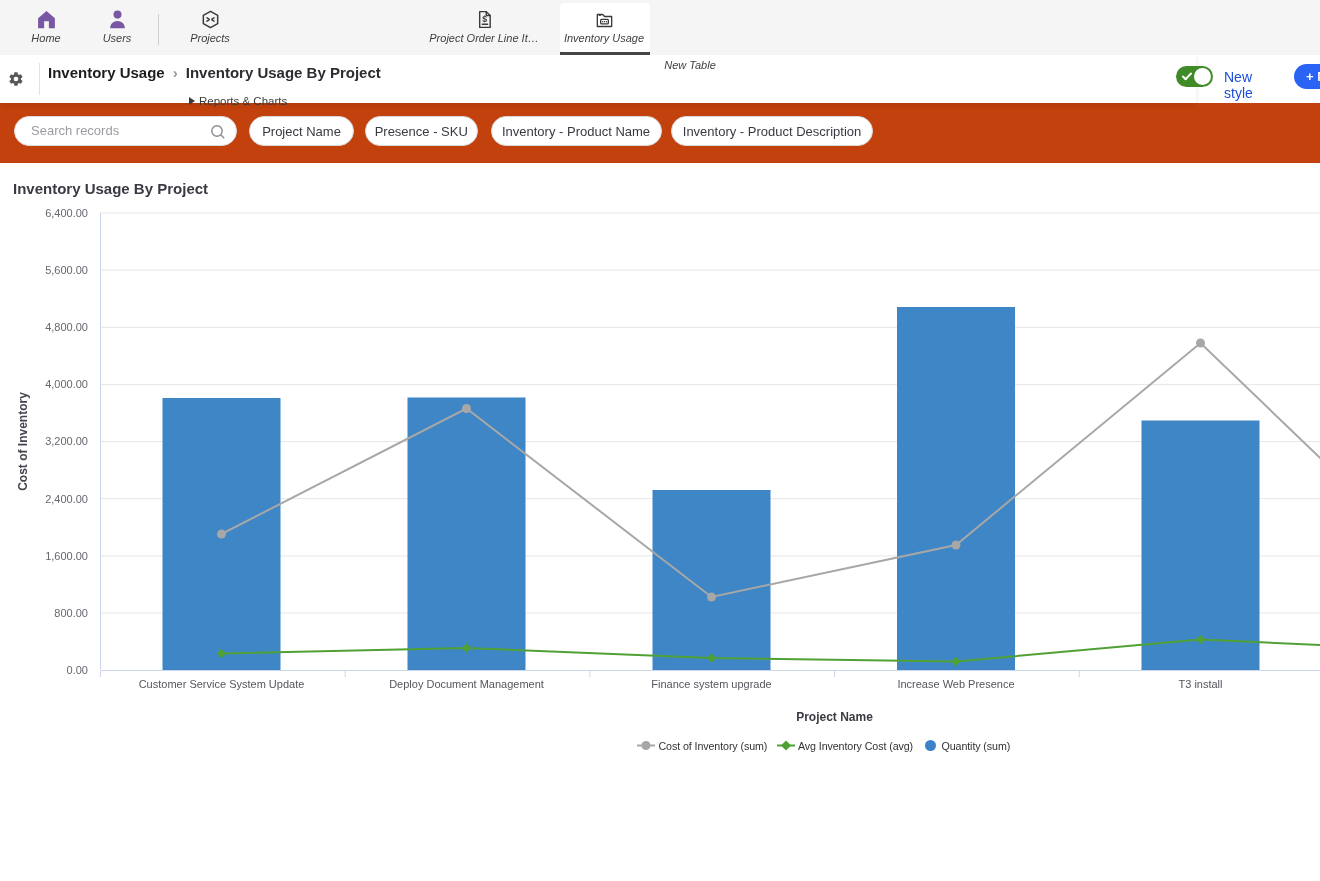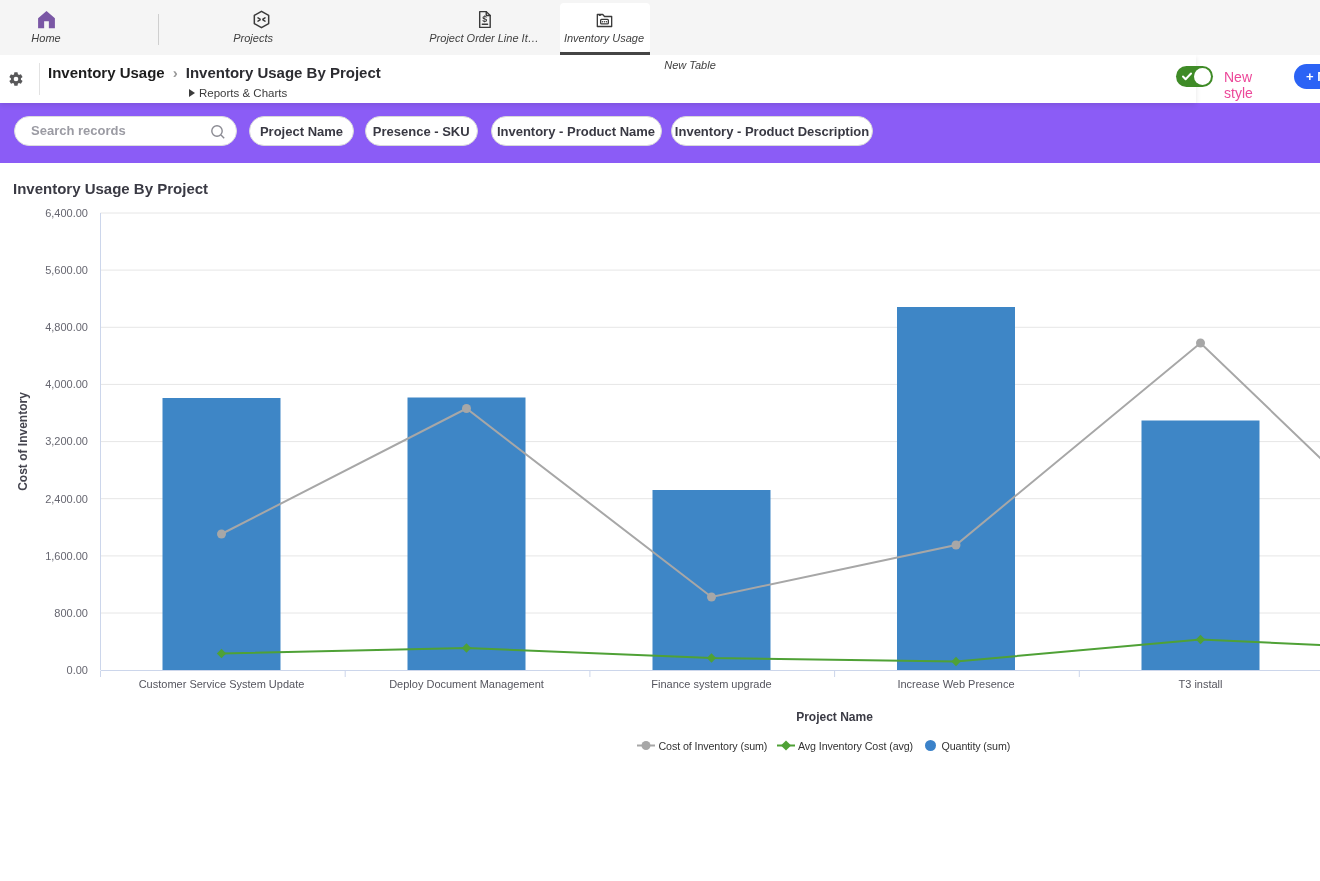--- a/index.html
+++ b/index.html
@@ -10,27 +10,27 @@
   .nav-item svg { margin-top:9px; height:21px; width:23px; }
   .nav-item .lbl { margin-top:2px; white-space:nowrap;font-style:italic; }
   .tab-bg { position:absolute; left:560px; top:3px; width:90px; height:49px; background:#fff; border-radius:4px; z-index:1; }
   .tab-line { position:absolute; left:560px; top:52px; width:90px; height:3px; background:#454545; z-index:2; }
   .nav-sep { position:absolute; left:158px; top:14px; width:1px; height:31px; background:#cfcfcf; }
   .hdr { position:absolute; left:0; top:55px; width:1196px; height:48px; background:#fff; box-shadow:0 2px 5px rgba(0,0,0,0.10); z-index:2; }
   .hdr-sep { position:absolute; left:39px; top:8px; width:1px; height:32px; background:#e2e2e2; }
   .crumb1 { position:absolute; left:48px; top:9px; font-size:15px; font-weight:bold; color:#1d1d1d; white-space:nowrap;}
   .crumb1 .sep { color:#9a9a9a; font-weight:bold; padding:0 8px; font-size:15px;}
   .crumb1 .c2 { color:#2c2c31; }
-  .crumb2 { position:absolute; left:189px; top:32px; font-size:11.5px; color:#3b3b3b; }
+  .crumb2 { position:absolute; left:189px; top:40px; font-size:11.5px; color:#3b3b3b; }
   .crumb2 .tri { display:inline-block; width:0; height:0; border-left:6px solid #3b3b3b; border-top:4.5px solid transparent; border-bottom:4.5px solid transparent; margin-right:4px; }
   .toggle { position:absolute; left:1176px; top:11px; width:37px; height:21px; border-radius:11px; background:#3f8b27; }
   .toggle .knob { position:absolute; right:2px; top:2px; width:17px; height:17px; border-radius:50%; background:#fff; }
-  .newstyle { position:absolute; left:1224px; top:14px; font-size:14px; color:#ec4899; }
+  .newstyle { position:absolute; left:1224px; top:14px; font-size:14px; color:#1d4ed8; }
   .bluebtn { position:absolute; left:1294px; top:9px; width:80px; height:25px; border-radius:13px; background:#2b63f5; color:#fff; font-size:13px; font-weight:bold; line-height:25px; padding-left:12px; }
-  .srow { position:absolute; left:0; top:103px; width:1320px; height:60px; background:#8b5cf6;font-weight:bold; }
+  .srow { position:absolute; left:0; top:103px; width:1320px; height:60px; background:#c2410c; }
   .search { position:absolute; left:14px; top:13px; width:223px; height:30px; border:1px solid #dcdcde; border-radius:15px; background:#fff; color:#9b9ba3; font-size:13px; line-height:28px; padding-left:16px; }
   .chip { position:absolute; top:13px; height:30px; border:1px solid #d8d8da; border-radius:15px; background:#fff; color:#393943; font-size:13px; display:flex; align-items:center; justify-content:center; }
   svg text { font-family:"Liberation Sans",sans-serif; }
 </style>
 </head>
 <body>
 <div class="page">
 
   <svg id="chart" width="1320" height="881" viewBox="0 0 1320 881" style="position:absolute;left:0;top:0;z-index:0;">
     <text x="13" y="194" font-size="15" font-weight="bold" fill="#3a3a44">Inventory Usage By Project</text>
@@ -151,22 +151,29 @@
     <div class="tab-line"></div>
     <div class="nav-sep"></div>
 
     <div class="nav-item" style="left:-24px;">
       <svg viewBox="0 0 24 24">
           <path d="M12 2.2 L21.6 10.7 V22 H14.7 V14.1 H9.3 V22 H2.4 V10.7 Z" fill="#7a57a5"></path>
         </svg>
       <div class="lbl">Home</div>
     </div>
 
-
-    <div class="nav-item" style="left:133px;align-items:flex-end;">
+    <div class="nav-item" style="left:47px;">
+      <svg viewBox="0 0 24 24" fill="#7a57a5">
+          <circle cx="12" cy="6.4" r="4.6"></circle>
+          <path d="M3.6 22 c0-4.9 3.7-8.2 8.4-8.2 s8.4 3.3 8.4 8.2 z"></path>
+        </svg>
+      <div class="lbl">Users</div>
+    </div>
+
+    <div class="nav-item" style="left:140px;">
       <svg viewBox="0 0 24 24" fill="none" stroke="#3a3a3a" stroke-width="1.7" stroke-linejoin="round" stroke-linecap="round">
         <path d="M12 2.6 L20.2 7.3 V16.7 L12 21.4 L3.8 16.7 V7.3 Z"></path>
         <path d="M8.0 10.1 L10.4 11.5 M8.0 13.9 L10.4 12.5 M16.0 10.1 L13.6 11.5 M16.0 13.9 L13.6 12.5"></path>
       </svg>
       <div class="lbl">Projects</div>
     </div>
 
 
 
     <div class="nav-item" style="left:414px;">

